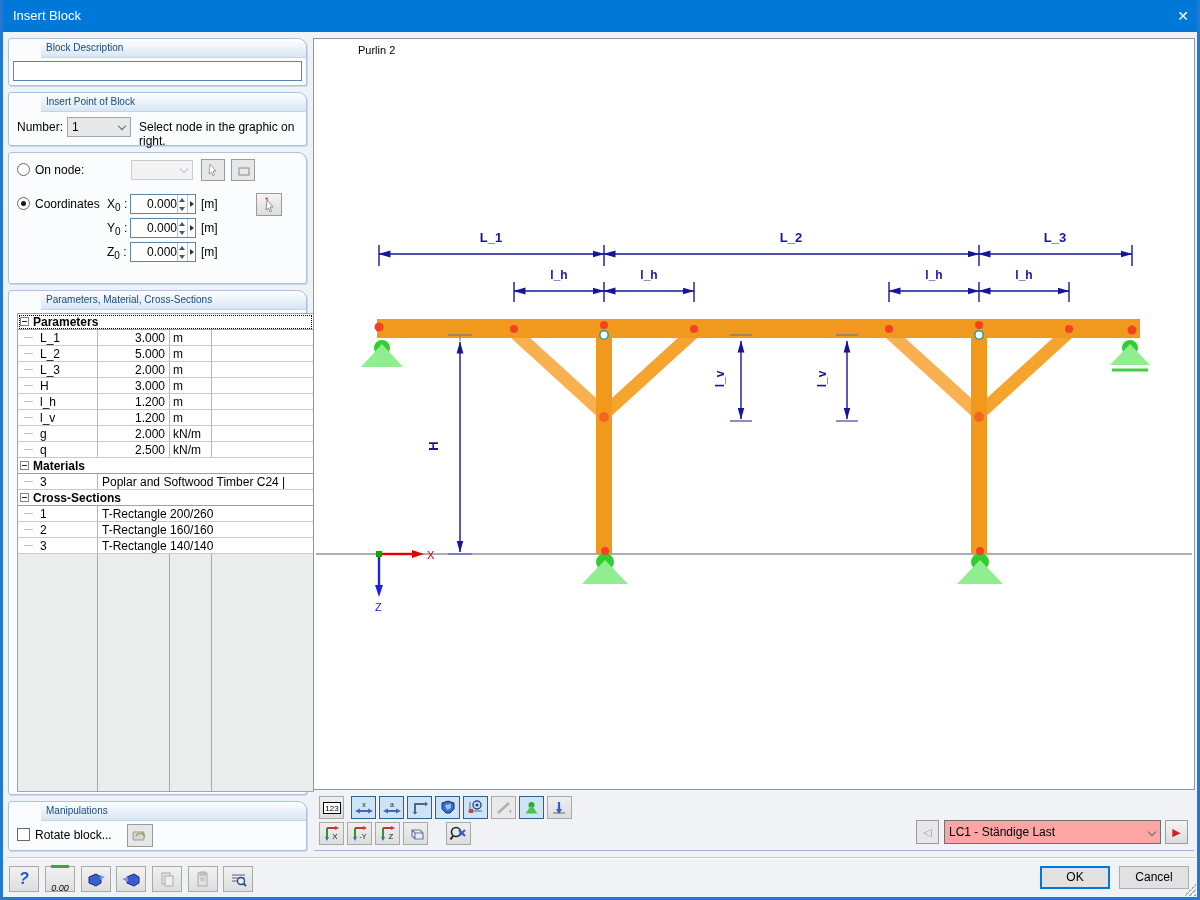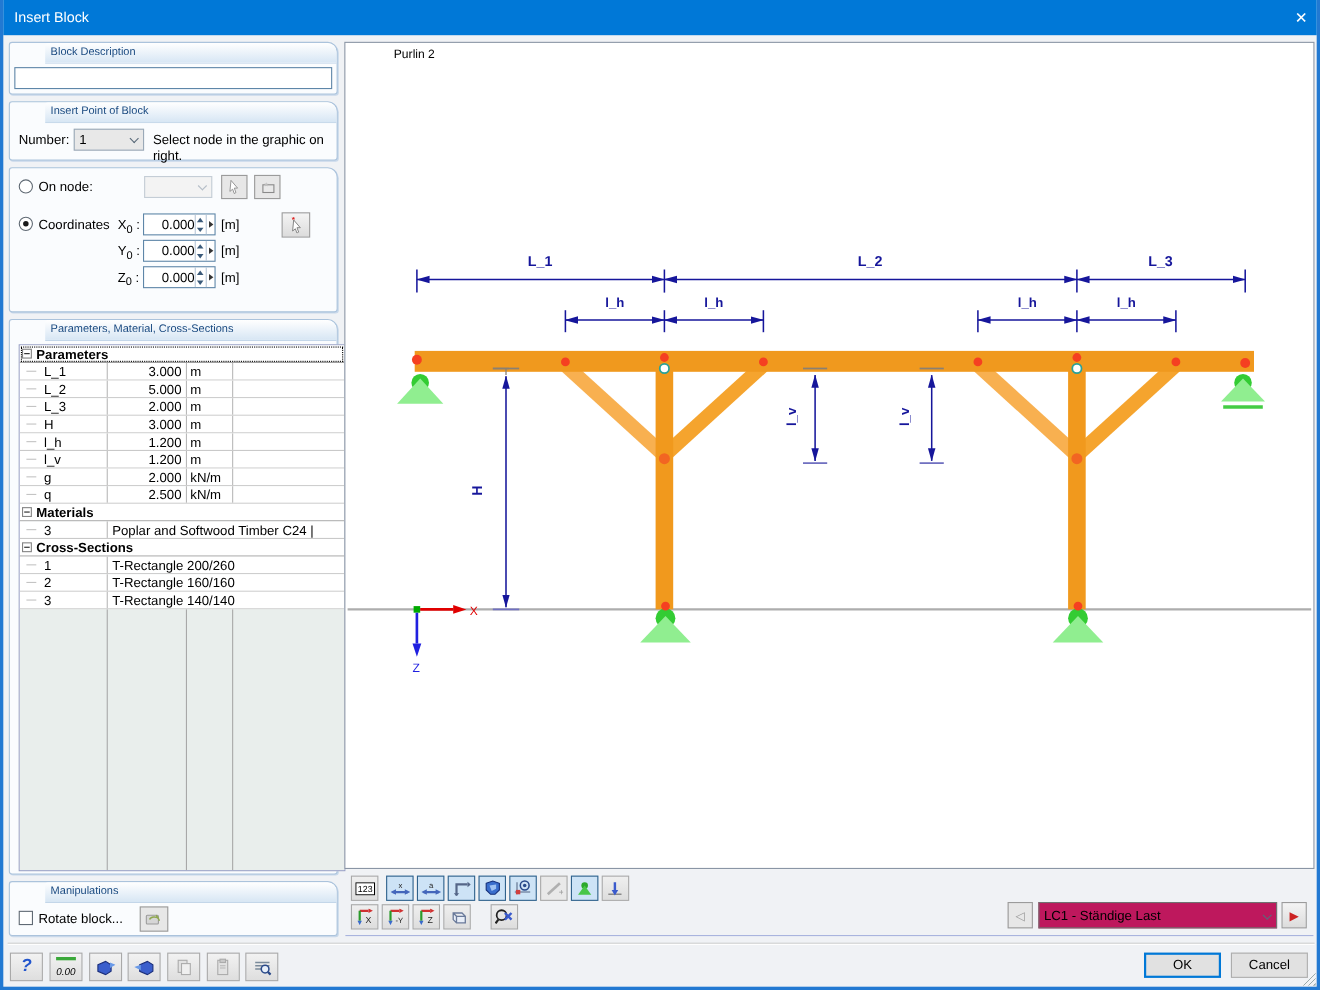--- a/index.html
+++ b/index.html
@@ -520,36 +520,36 @@
       <path d="M9,4 L15,10 M15,4 L9,10" stroke="#3A5ACC" stroke-width="2.2"></path>
     </svg>
   </div>
 
   <div class="blueline" style="left:311px;top:850px;width:880px;"></div>
 
   <div class="lcwrap">
     <div class="sqbtn dis" style="left:913px;top:820px;width:23px;height:24px;color:#9A9A9A;font-size:11px;">
       <span>◁</span>
     </div>
-    <div class="combo" style="left:941px;top:820px;width:217px;height:24px;background:#be185d;border:1px solid #707070;line-height:22px;">
+    <div class="combo" style="left:941px;top:820px;width:217px;height:24px;background:#fca5a5;border:1px solid #707070;line-height:22px;">
       <span>LC1 - Ständige Last</span>
       <span class="chev" style="top:8px;"></span>
     </div>
     <div class="sqbtn" style="left:1162px;top:820px;width:23px;height:24px;color:#CC2222;font-size:11px;">
       <span>▶</span>
     </div>
   </div>
 
   <div class="sepline" style="left:4px;top:857px;width:1188px;"></div>
 
   <div class="fbtn" style="left:6px;top:866px;">
     <span style="color:#2255CC;font-weight:bold;font-style:italic;font-size:16px;">?</span>
   </div>
   <div class="fbtn" style="left:42px;top:866px;">
-    <span style="font-size:9px;font-style:italic;border-top:3px solid #3AA83A;padding-top:5px;">0.00</span>
+    <span style="font-size:9px;font-style:italic;border-top:3px solid #3AA83A;padding-top:15px;">0.00</span>
   </div>
   <div class="fbtn" style="left:78px;top:866px;">
     <svg width="18" height="15" viewBox="0 0 18 15">
       <path d="M2,5 L9,2 L14,5 L14,11 L9,14 L2,11 Z" fill="#3A5ECC" stroke="#1A2E7A"></path>
       <polygon points="13,3 18,5 13,8" fill="#6A9AE8"></polygon>
     </svg>
   </div>
   <div class="fbtn" style="left:113px;top:866px;">
     <svg width="18" height="15" viewBox="0 0 18 15">
       <path d="M5,5 L12,2 L17,5 L17,11 L12,14 L5,11 Z" fill="#3A5ECC" stroke="#1A2E7A"></path>

